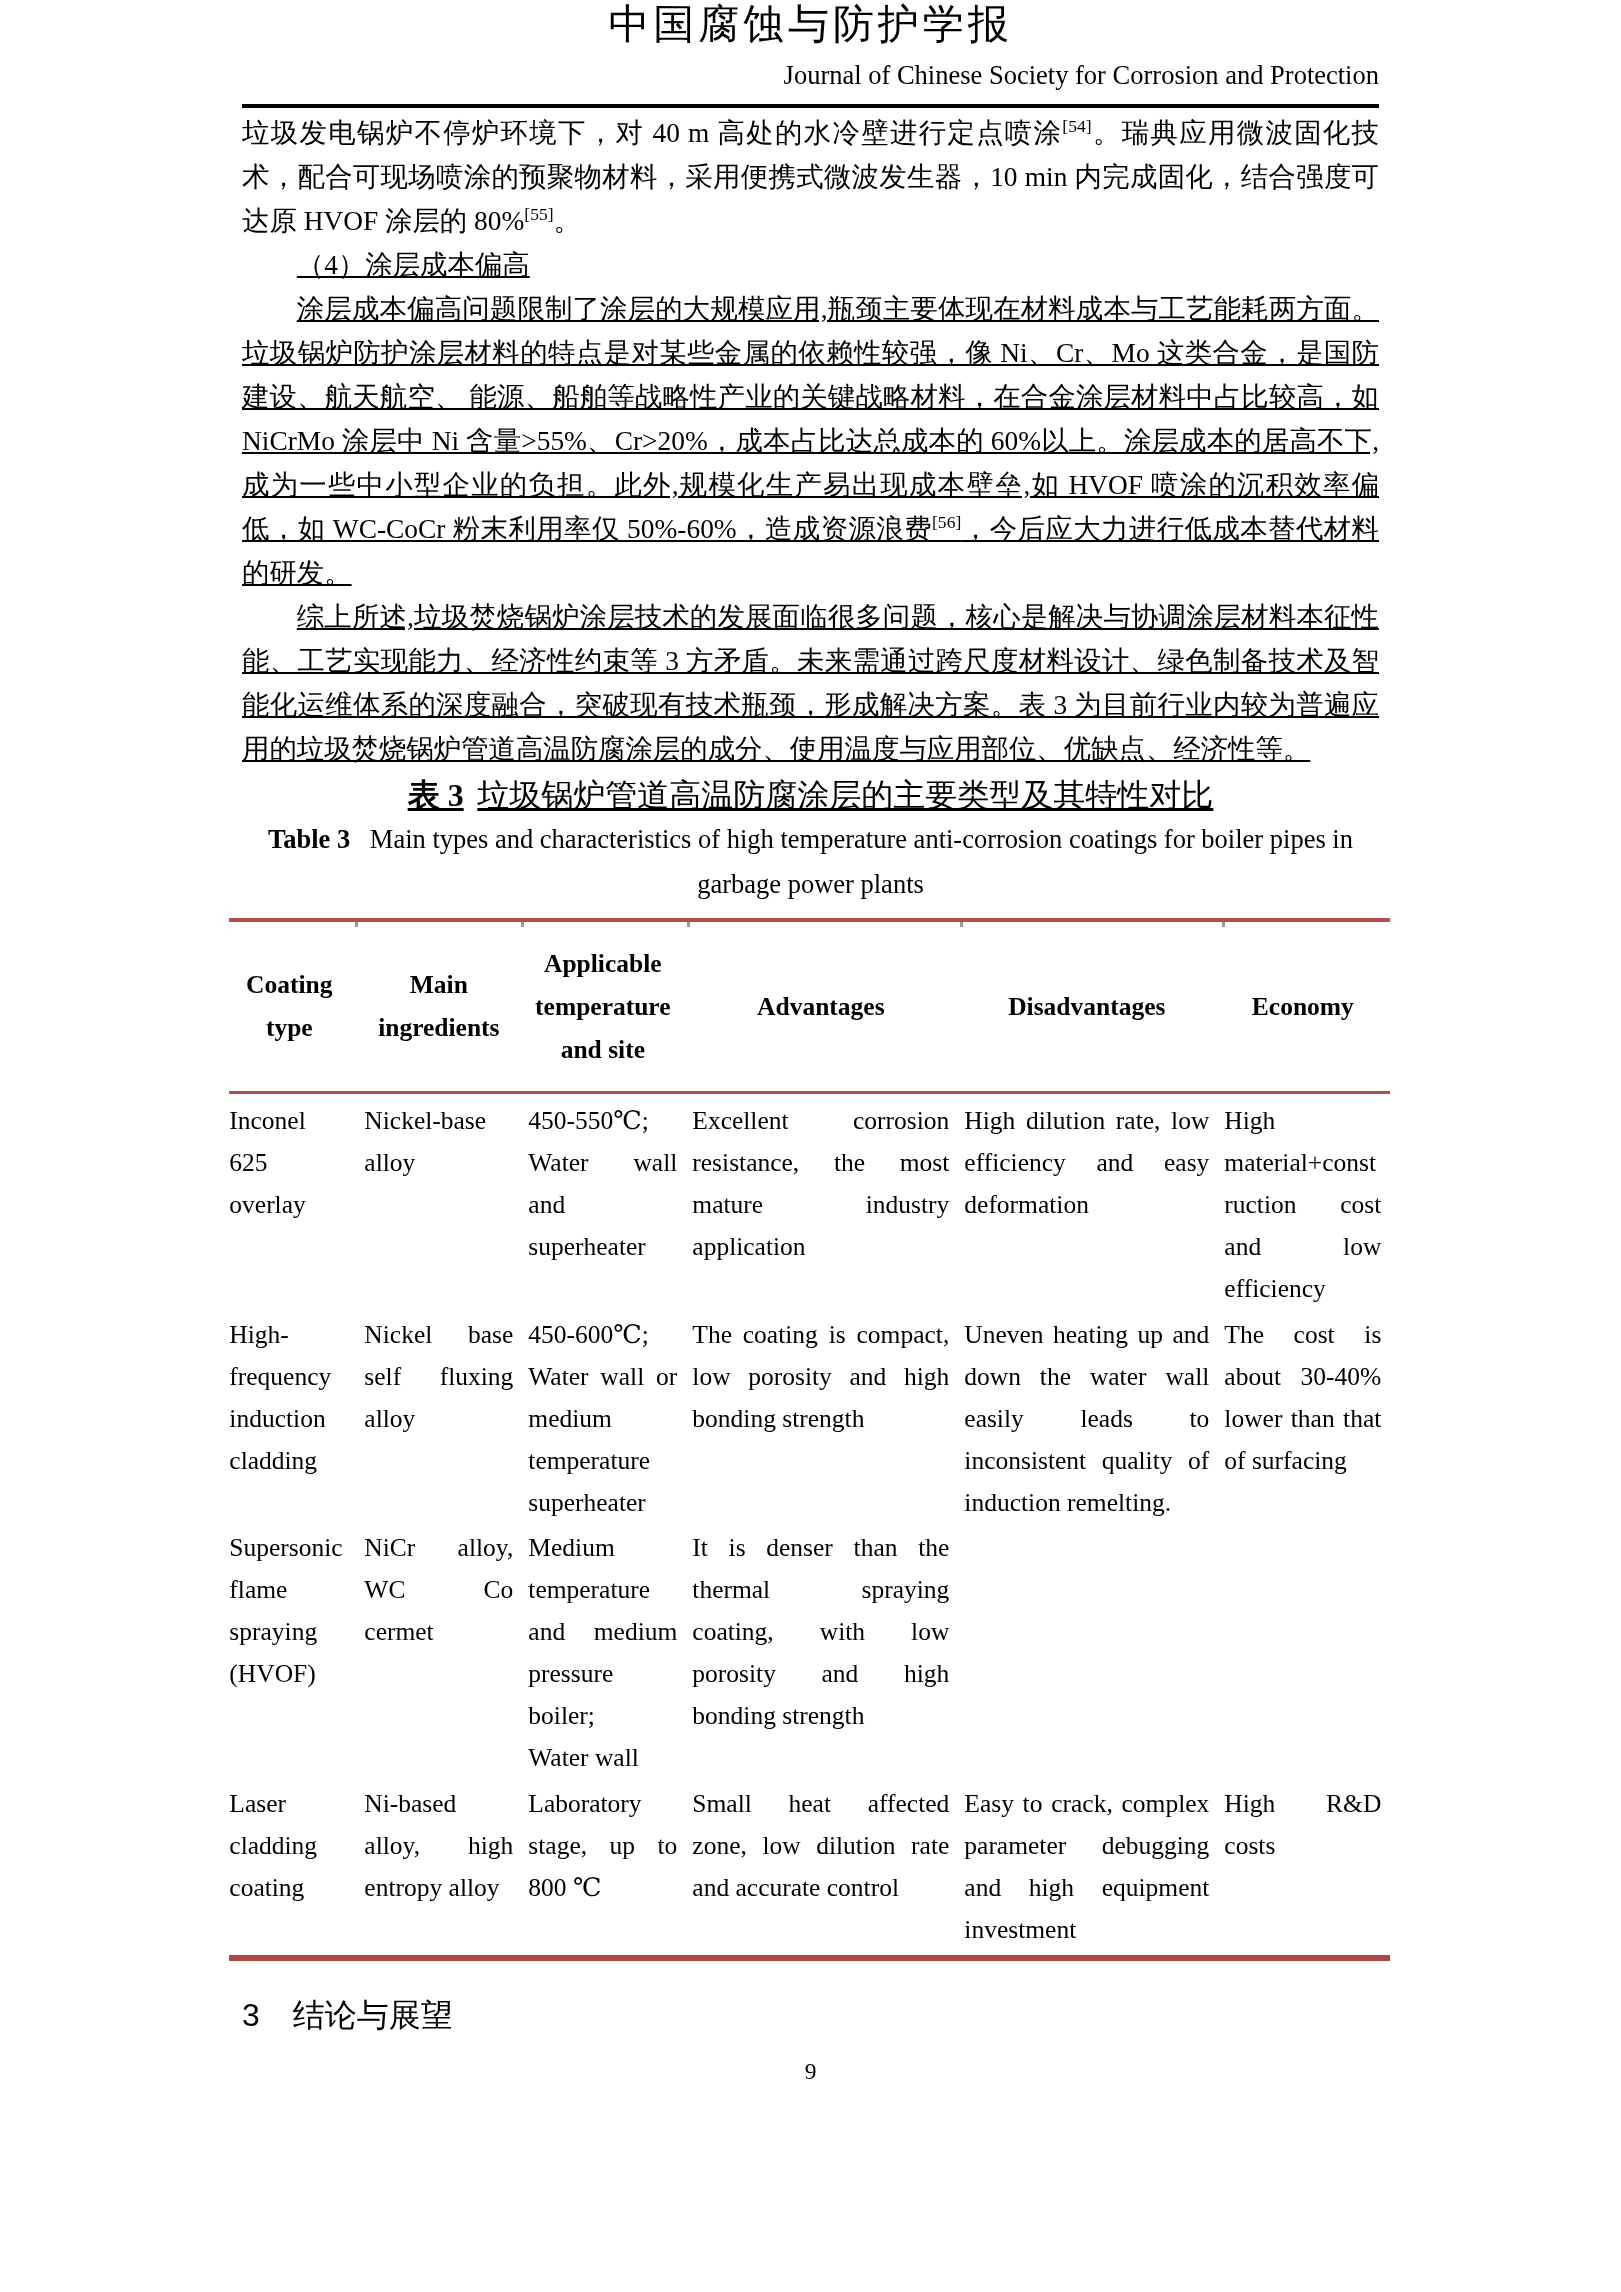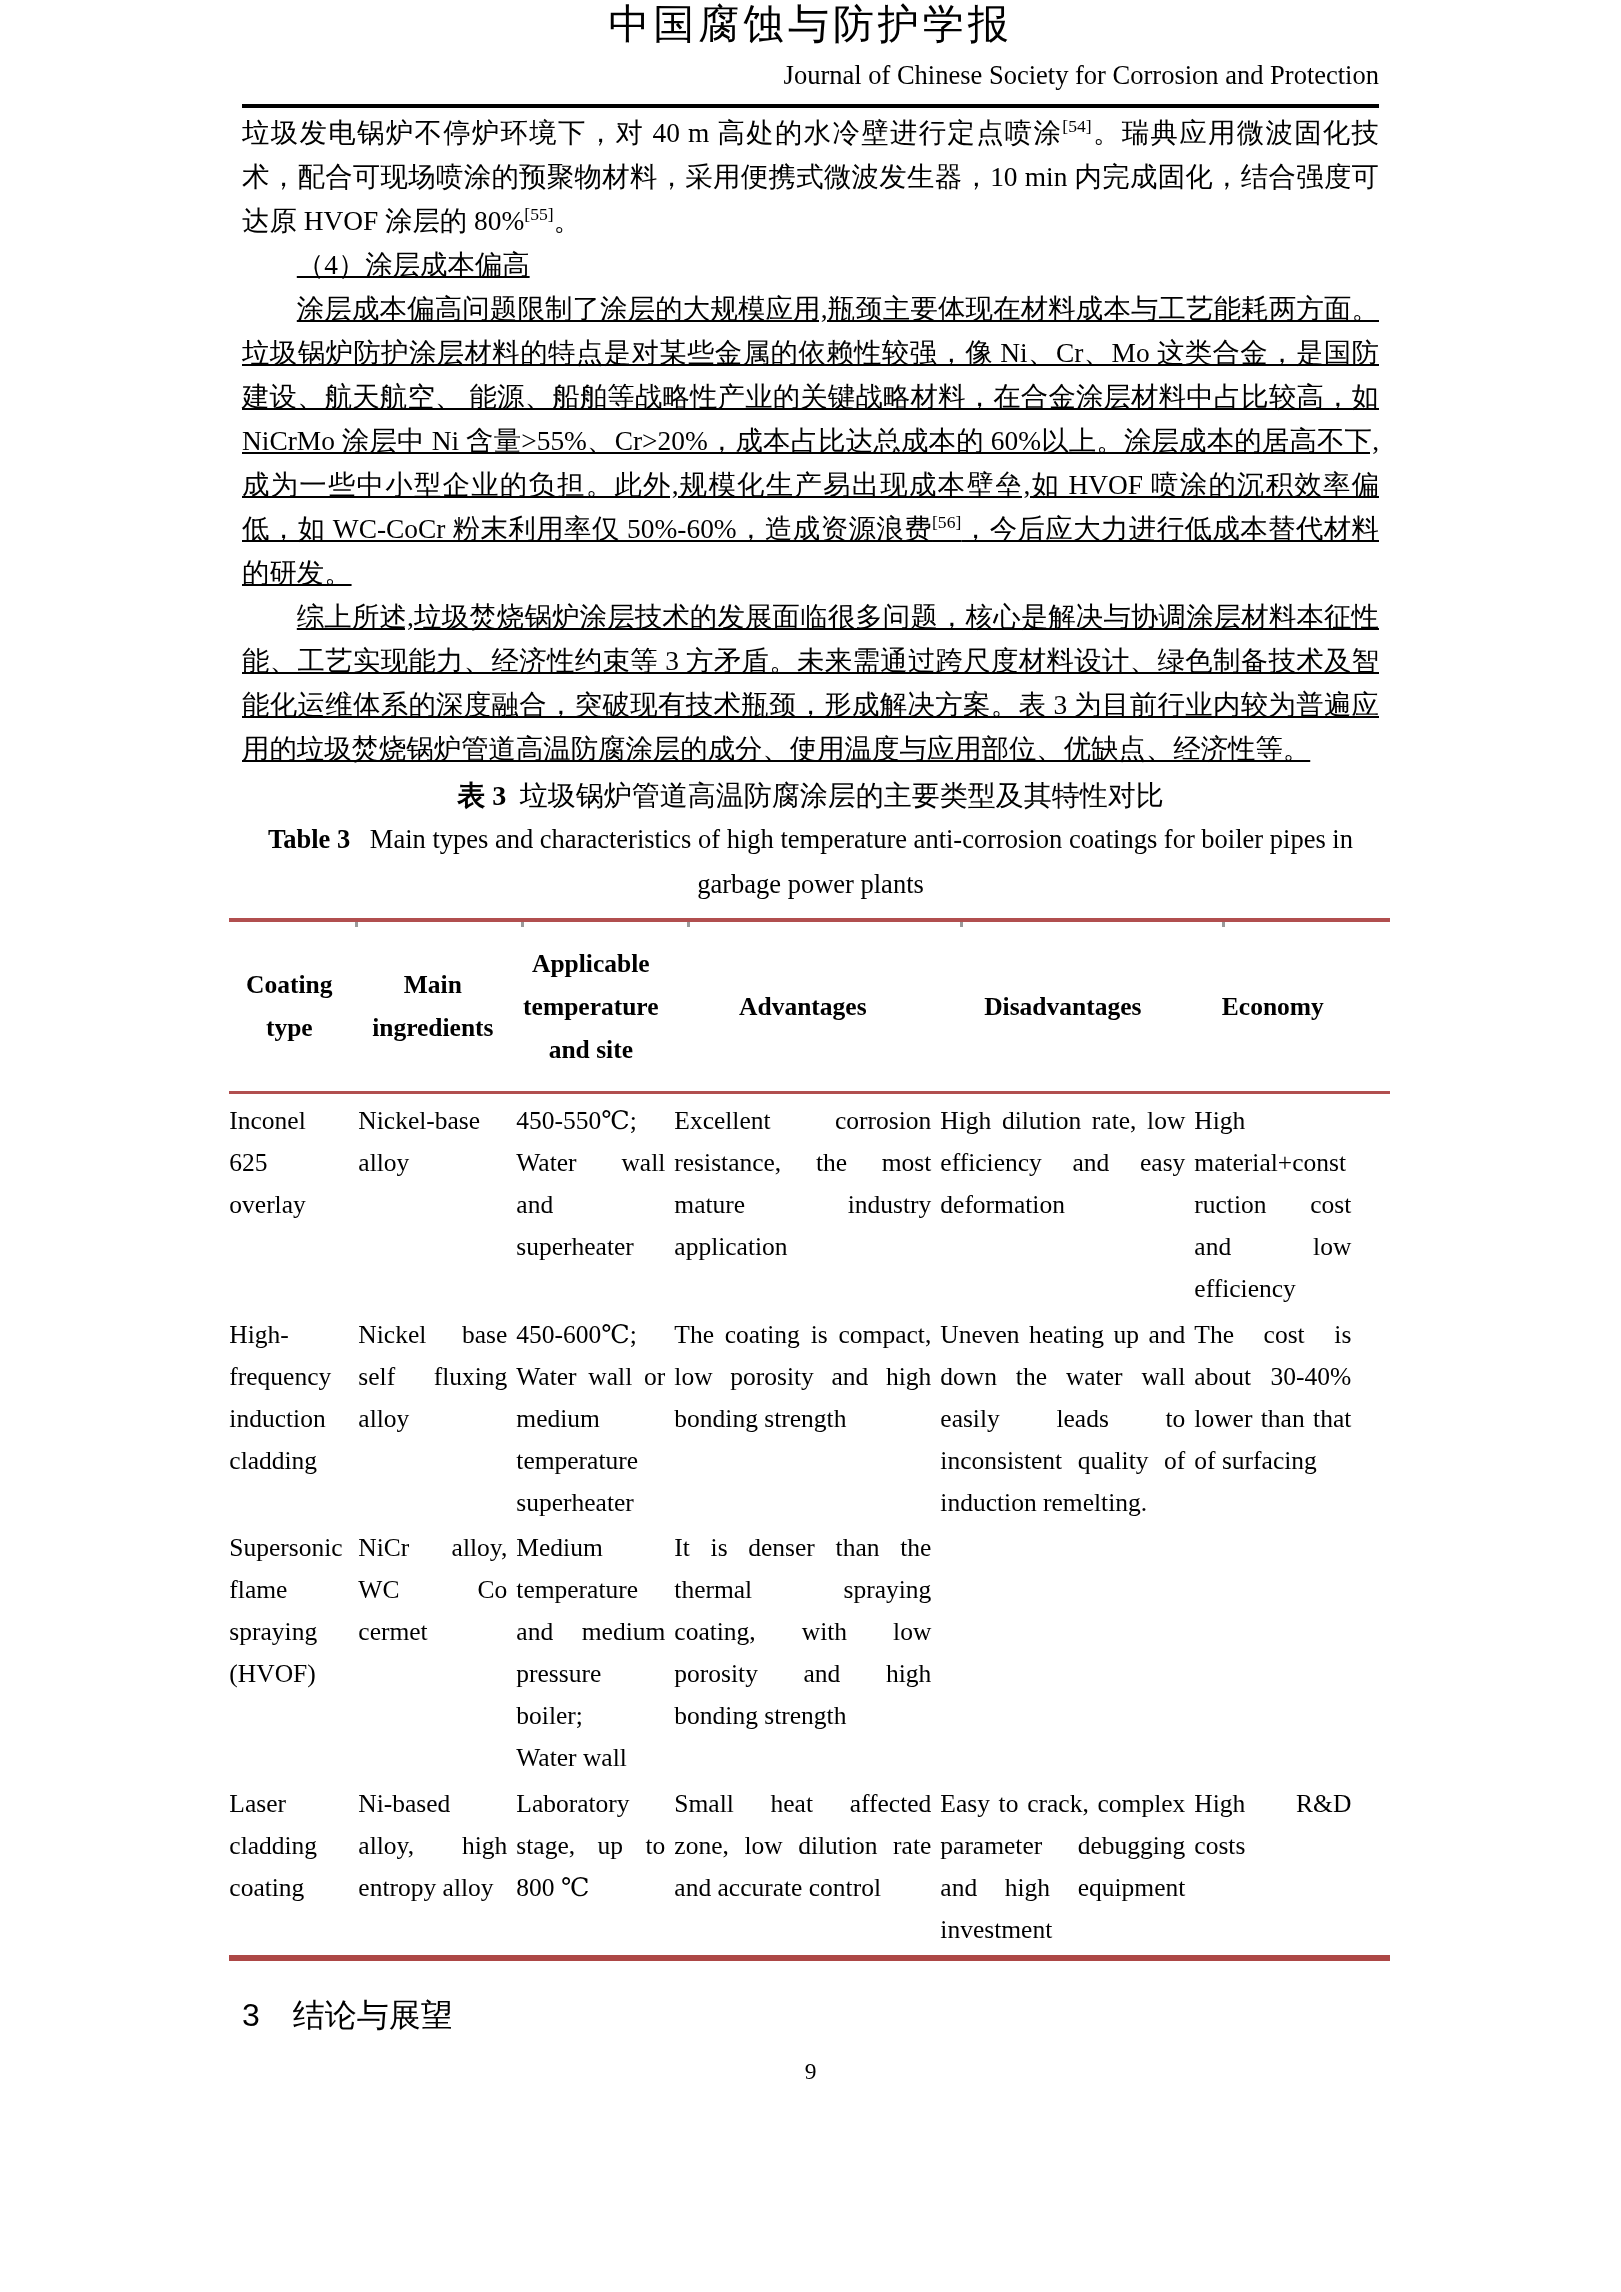--- a/index.html
+++ b/index.html
@@ -9,30 +9,30 @@
     -webkit-font-smoothing:antialiased;
   }
   .content{width:1137px;margin:0 auto;}
   .title-cn{font-size:41px;line-height:49px;text-align:center;letter-spacing:3.9px;}
   .title-en{font-size:26.5px;line-height:33px;text-align:right;margin-top:9.8px;}
   .head-rule{height:3.9px;background:#000;margin-top:12.7px;}
   .bodytext{font-size:27.4px;line-height:44px;text-align:justify;margin-top:2.9px;}
   .bodytext p{margin:0;}
   .indent{text-indent:2em;text-decoration:underline;}
   sup.ref{font-size:17.6px;line-height:0;vertical-align:super;}
-  .cap-cn{font-size:28px;line-height:43px;text-align:center;margin-top:2.9px;}
+  .cap-cn{font-size:32px;line-height:43px;text-align:center;margin-top:2.9px;text-decoration:underline;}
   .cap-cn .cap-label{font-weight:bold;margin-right:13.7px;}
   .cap-en{font-size:26.5px;line-height:45px;text-align:center;width:1110px;margin:0 auto;}
   .cap-en .cap-label{font-weight:bold;margin-right:19.6px;}
   .table-wrap{width:1161px;margin-left:-12.7px;margin-top:10.8px;position:relative;}
   .rule-top{height:3.9px;background:#b14f4f;position:relative;}
   .tick{position:absolute;top:3.9px;width:2.9px;height:4.9px;background:#9a9a9a;}
   .rule-mid{height:2.9px;background:#b14f4f;}
   .rule-bottom{height:5.9px;background:#ad4846;}
-  .tgrid{display:grid;grid-template-columns:120px 149px 149px 257px 245px 157px;column-gap:9px;}
+  .tgrid{display:grid;grid-template-columns:120px 149px 149px 257px 245px 157px;column-gap:15px;}
   .thead{height:169px;align-items:center;font-weight:bold;}
   .thcell{font-size:25.5px;line-height:43px;text-align:center;}
   .tbody{padding-top:5.9px;}
   .trow{margin-bottom:3.9px;}
   .tcell{
     font-size:25.5px;line-height:42px;text-align:justify;
     white-space:pre-line;overflow-wrap:break-word;
   }
   .section-heading{
     margin-top:35px;font-family:"Liberation Sans","DejaVu Sans",sans-serif;

